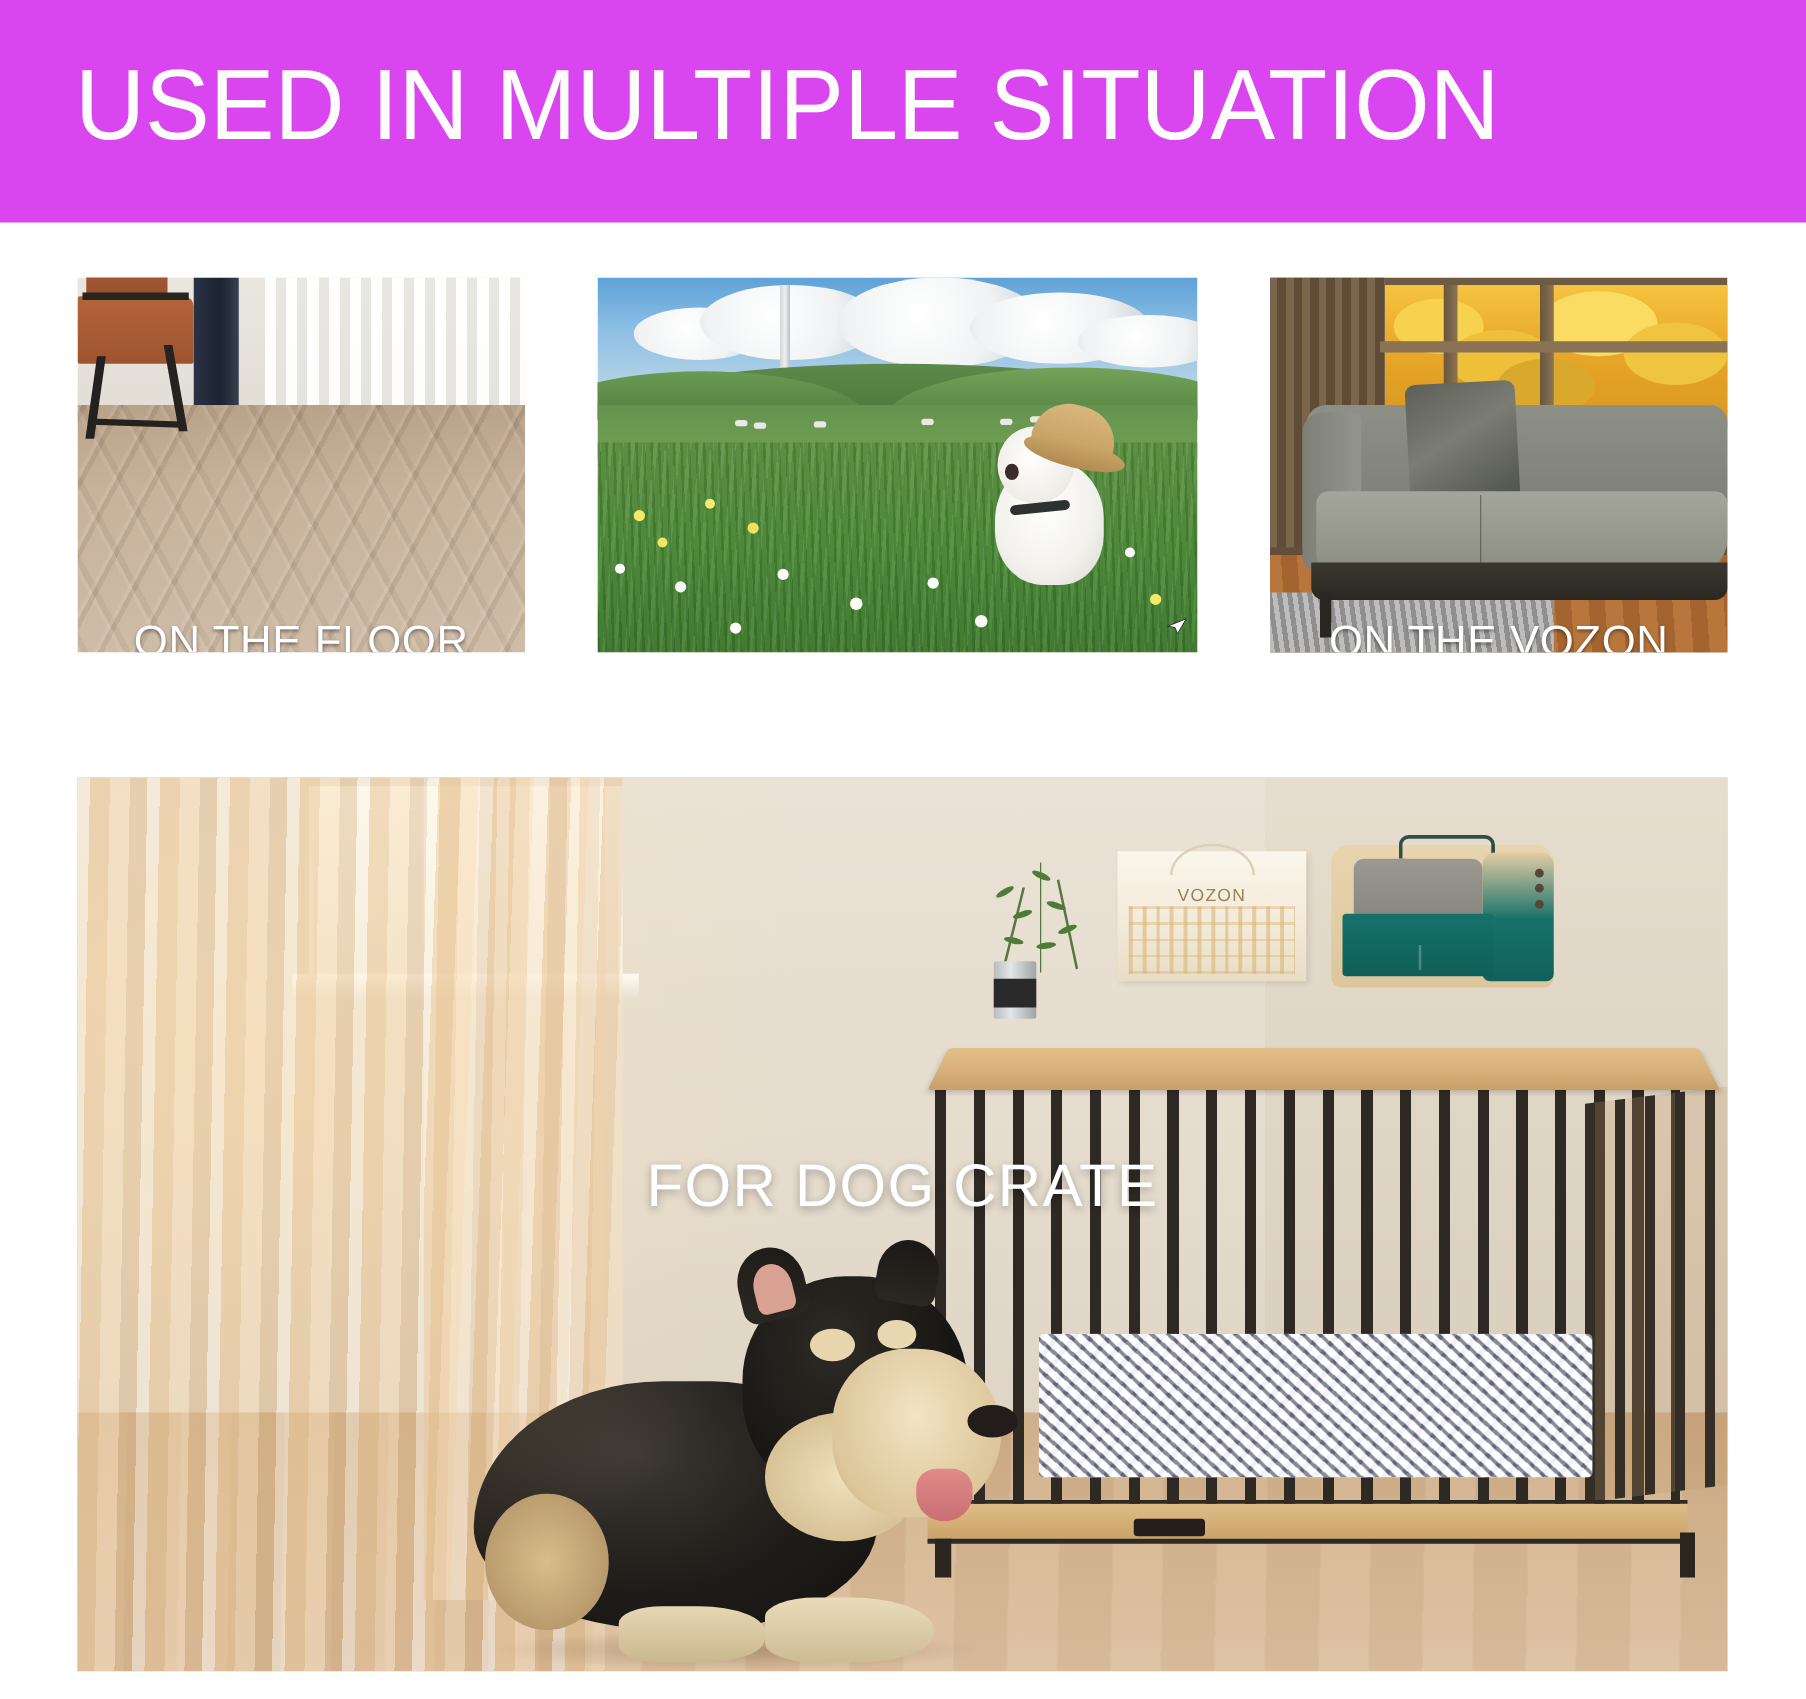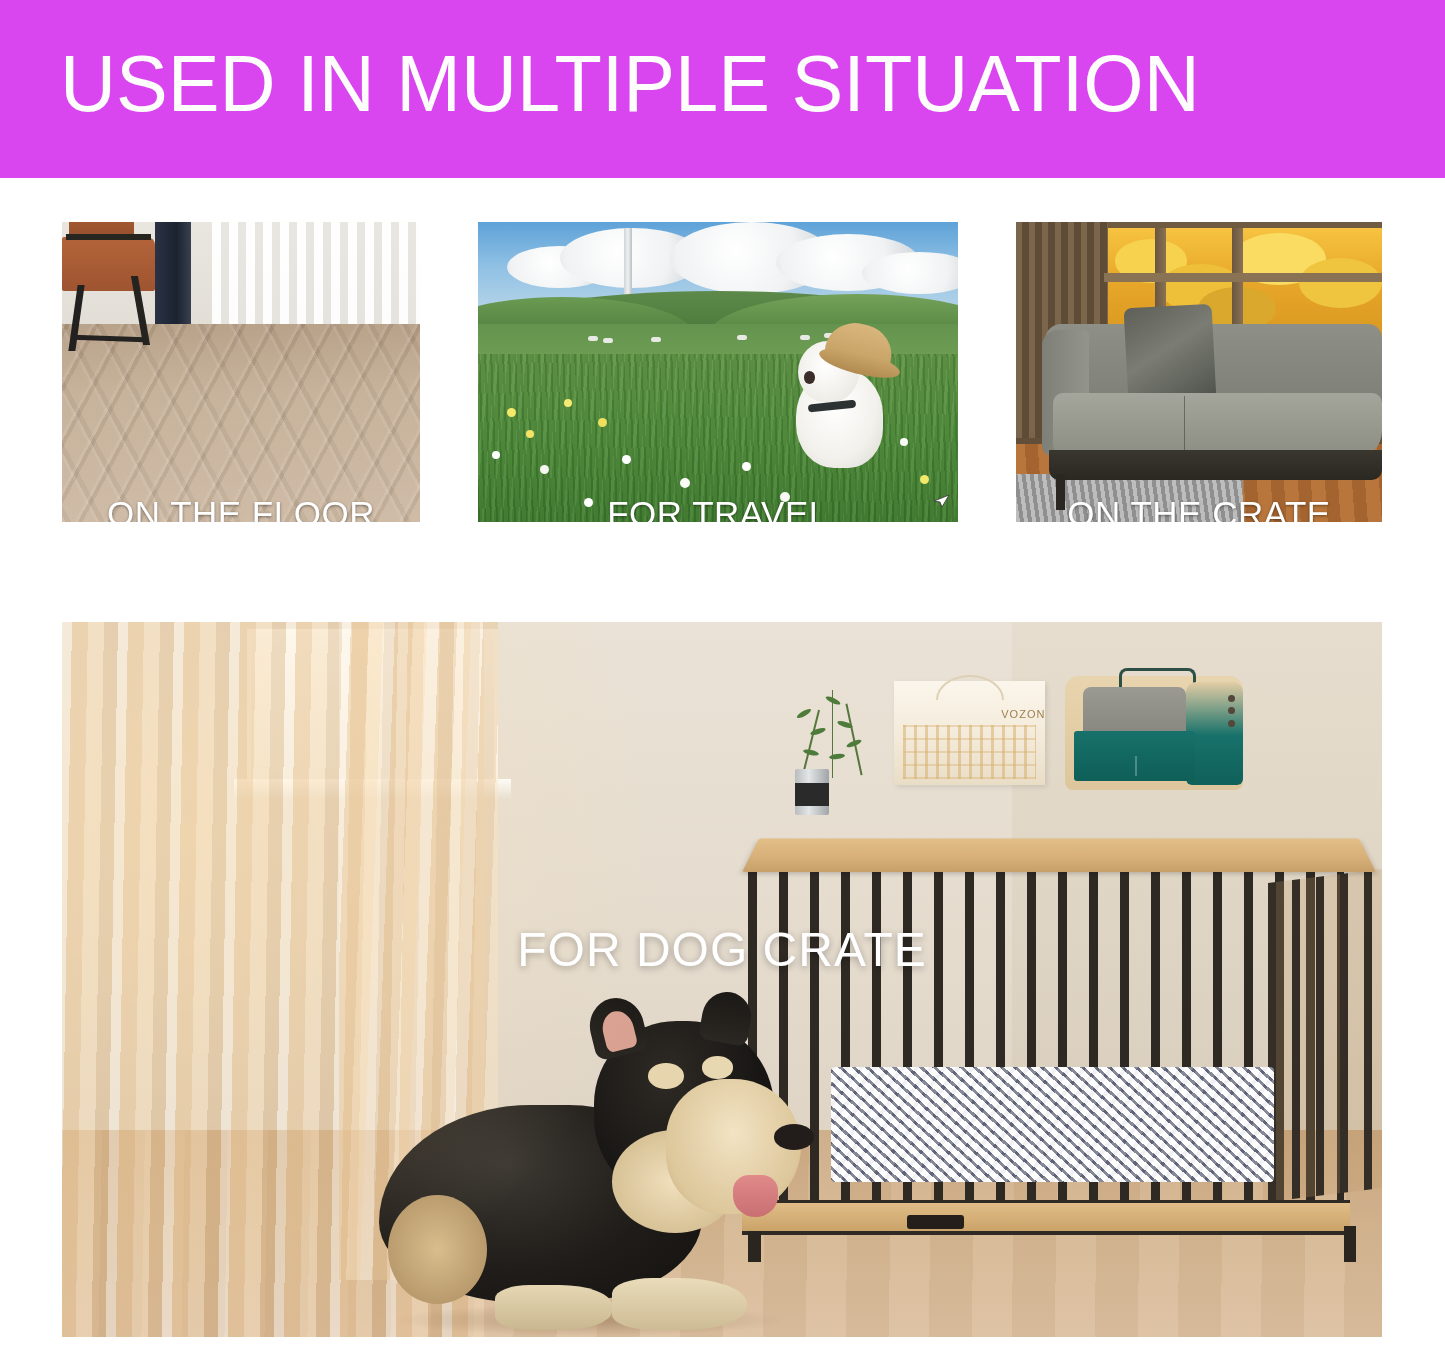--- a/index.html
+++ b/index.html
@@ -389,21 +389,21 @@
     box-shadow: 2px 2px 5px rgba(0,0,0,0.10);
   }
   .bag-pattern {
     position:absolute; left:6%; top:42%; width:88%; height:52%;
     background:
       repeating-linear-gradient(90deg, rgba(216,176,110,0.55) 0 3px, rgba(0,0,0,0) 3px 11px),
       repeating-linear-gradient(0deg, rgba(216,176,110,0.40) 0 2px, rgba(0,0,0,0) 2px 13px);
   }
   .bag-text {
     position:absolute; left:0; right:0; top:26%;
-    text-align:right; font-size:11px; color:#9b8250; letter-spacing:1px;
+    text-align:center; font-size:14px; color:#9b8250; letter-spacing:1px;
   }
   .bag-handle {
     position:absolute; left:28%; top:-6%; width:42%; height:22%;
     border: 2px solid #ded0b4;
     border-bottom:none;
     border-radius: 50% 50% 0 0 / 100% 100% 0 0;
   }
   .carrier {
     position:absolute; left:76%; top:7.5%; width:13.5%; height:16%;
     background: linear-gradient(180deg,#e8d4ae 0%, #ddc69c 100%);
@@ -603,21 +603,20 @@
         <div class="s2-dog-head"></div>
         <div class="s2-dog-nose"></div>
         <div class="s2-collar"></div>
         <div class="s2-dog-hat"></div>
         <div class="s2-dog-hat-brim"></div>
       </div>
     </div>
     <svg class="watermark-icon" viewBox="0 0 20 20">
       <polygon points="18,5 3,11 9,12 11,17" fill="#ffffff" stroke="#333" stroke-width="0.8"></polygon>
     </svg>
-    <div class="thumb-label">FOR TRAVEL</div>
   </div>
 
   <div class="thumb thumb-3">
     <div class="scene">
       <div class="s3-bg"></div>
       <div class="s3-win">
         <div class="s3-leafblob" style="left:4%;top:10%;width:26%;height:38%;background:#f7d24f"></div>
         <div class="s3-leafblob" style="left:20%;top:32%;width:30%;height:42%;background:#eec03a"></div>
         <div class="s3-leafblob" style="left:46%;top:4%;width:34%;height:46%;background:#fadc63"></div>
         <div class="s3-leafblob" style="left:70%;top:26%;width:30%;height:44%;background:#efc53f"></div>
@@ -630,21 +629,21 @@
       <div class="s3-floor"></div>
       <div class="s3-rug"></div>
       <div class="s3-sofa-back"></div>
       <div class="s3-sofa-arm"></div>
       <div class="s3-pillow"></div>
       <div class="s3-sofa-seat"></div>
       <div class="s3-cushion-seam"></div>
       <div class="s3-sofa-base"></div>
       <div class="s3-sofa-leg"></div>
     </div>
-    <div class="thumb-label">ON THE CRATE</div>
+    <div class="thumb-label">ON THE VOZON</div>
   </div>
 
 </div>
 
 <div class="hero">
 
   <div class="h-wall"></div>
   <div class="h-wall-right"></div>
   <div class="h-window"></div>
   <div class="h-windowsill"></div>

